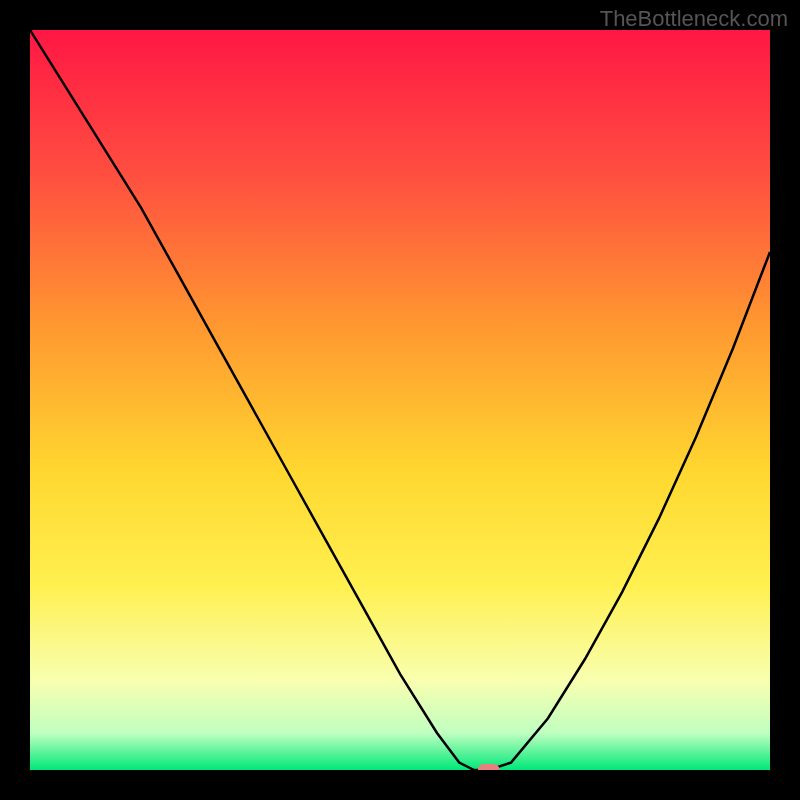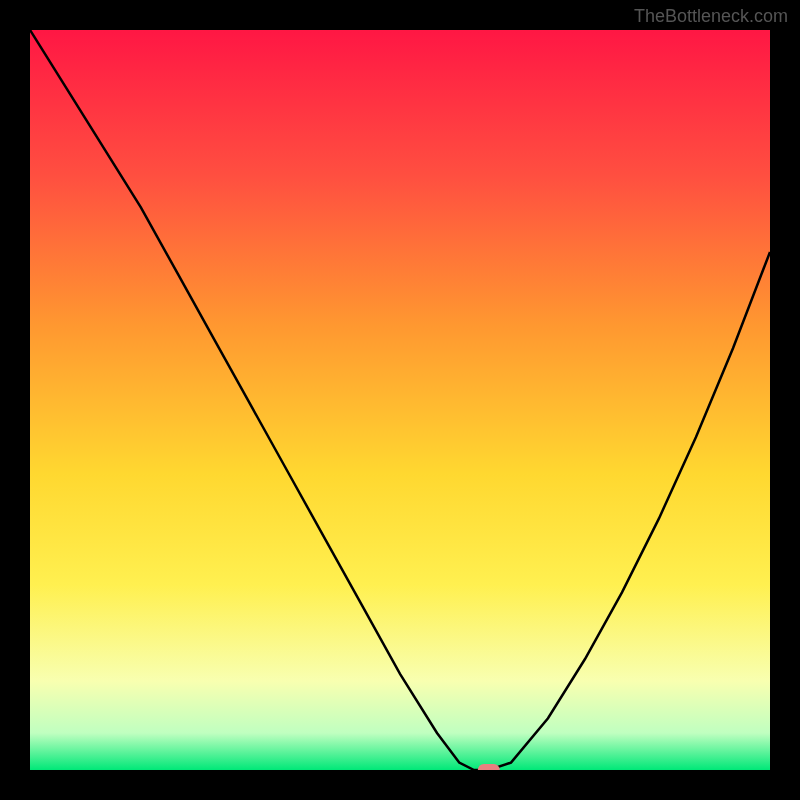--- a/index.html
+++ b/index.html
@@ -9,21 +9,21 @@
     height: 800px;
     background: #000;
     font-family: Arial, sans-serif;
     position: relative;
   }
   .watermark {
     position: absolute;
     top: 6px;
     right: 12px;
     color: #555;
-    font-size: 18px;
+    font-size: 22px;
     font-weight: 500;
     z-index: 10;
   }
   .chart-container {
     position: absolute;
     top: 30px;
     left: 30px;
     width: 740px;
     height: 740px;
     background: #000;

